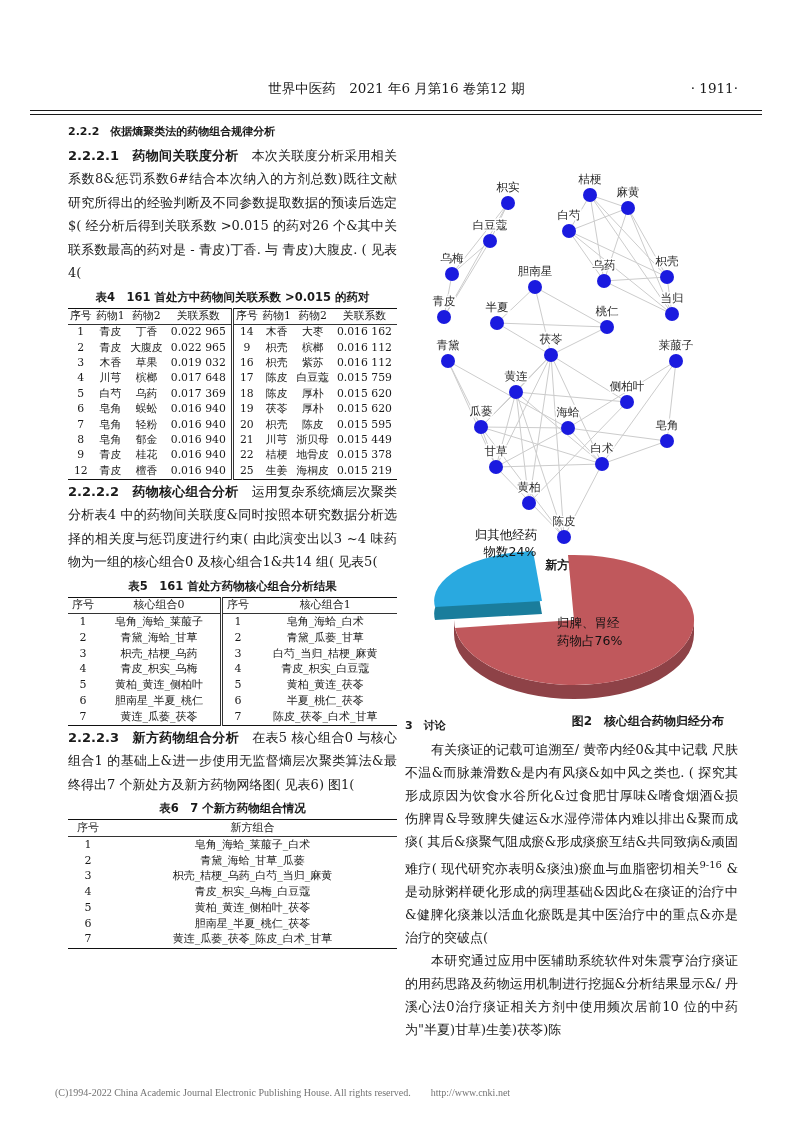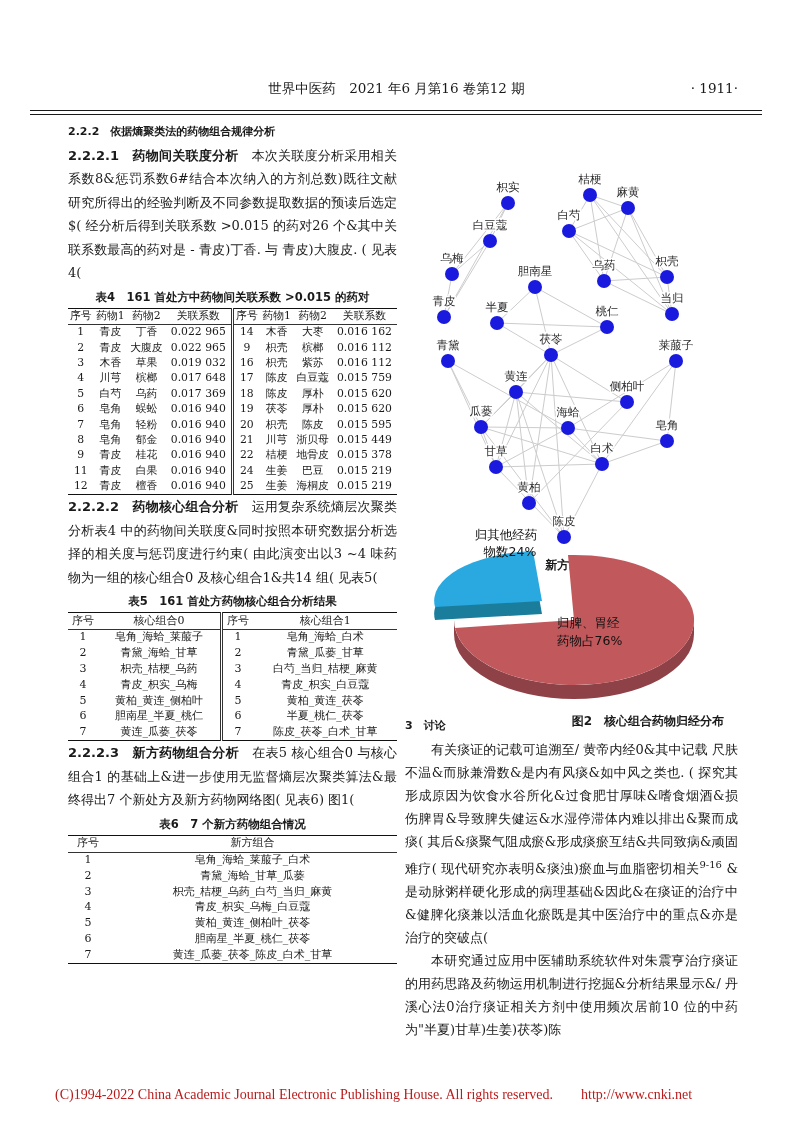--- a/index.html
+++ b/index.html
@@ -34,21 +34,21 @@
   table.d4 th:nth-child(3),table.d4 td:nth-child(3){border-left:3px double #333;}
   
   .fig1{position:absolute;left:420px;top:116px;width:372px;margin-top:48px;}
   .fig2{position:absolute;left:424px;top:523px;width:340px;}
   .fcap{font-family:"DejaVu Sans","Liberation Sans",sans-serif;font-weight:bold;
         font-size:12px;text-align:center;margin-top:3px;}
   .fig1 .fcap{width:290px;}
   .fig2 .fcap{width:300px;margin-top:6px;text-align:right;}
   svg text{font-family:"DejaVu Sans","Liberation Sans",sans-serif;}
   
-  .footer{position:absolute;left:55px;top:1086px;font-size:14px;color:#b91c1c;
+  .footer{position:absolute;left:55px;top:1086px;font-size:10px;color:#737373;
         font-family:"Liberation Serif","DejaVu Serif",serif;}
 </style>
 </head>
 <body>
 
 <div class="page">
 
   <div class="header">
     <span class="header-center">世界中医药　2021 年6 月第16 卷第12 期</span>
     <span class="header-right">· 1911·</span>
@@ -156,30 +156,20 @@
           </tr>
           <tr>
             <td>9</td>
             <td>青皮</td>
             <td>桂花</td>
             <td>0.016 940</td>
             <td>22</td>
             <td>桔梗</td>
             <td>地骨皮</td>
             <td>0.015 378</td>
-          </tr>
-          <tr>
-            <td>11</td>
-            <td>青皮</td>
-            <td>白果</td>
-            <td>0.016 940</td>
-            <td>24</td>
-            <td>生姜</td>
-            <td>巴豆</td>
-            <td>0.015 219</td>
           </tr>
           <tr>
             <td>12</td>
             <td>青皮</td>
             <td>檀香</td>
             <td>0.016 940</td>
             <td>25</td>
             <td>生姜</td>
             <td>海桐皮</td>
             <td>0.015 219</td>

